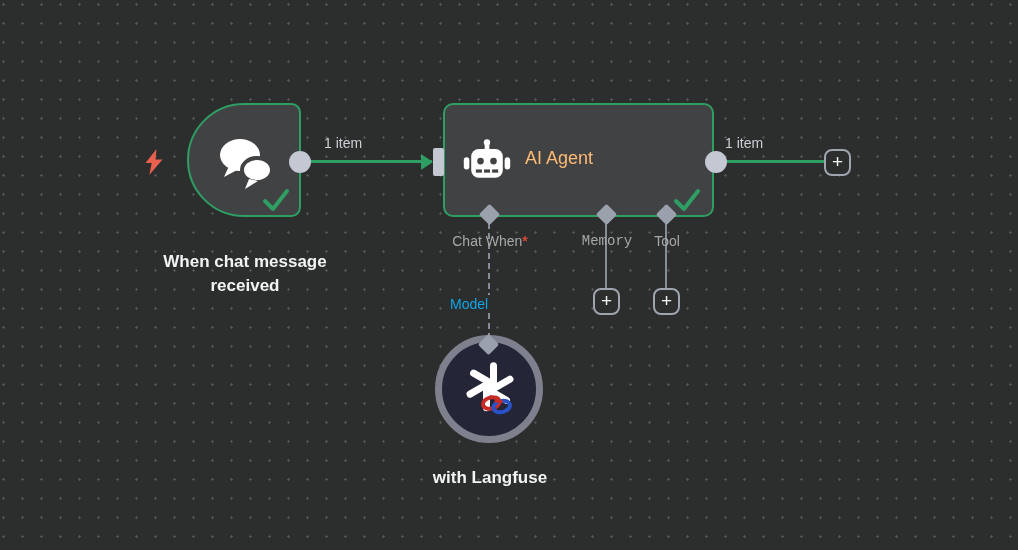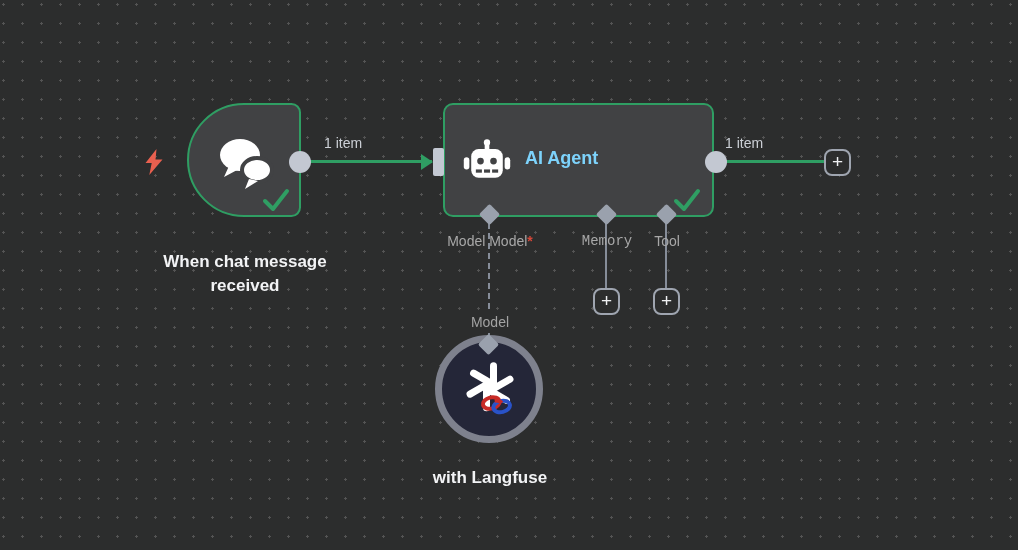--- a/index.html
+++ b/index.html
@@ -24,21 +24,21 @@
   .node-trigger{
     left:187px;top:103px;width:114px;height:114px;
     border-radius:60px 10px 10px 60px;
   }
   .node-agent{
     left:443px;top:103px;width:271px;height:114px;
     border-radius:10px;
   }
   .node-title{
     position:absolute;left:80px;top:43px;
-    font-size:18px;font-weight:bold;color:#7dd3fc;white-space:nowrap;
+    font-size:18px;font-weight:normal;color:#fdba74;white-space:nowrap;
   }
   .node-label{
     position:absolute;text-align:center;
     font-size:17px;font-weight:bold;color:#f2f3f5;line-height:24px;margin-top:19px;
   }
   .trigger-label{left:135px;top:231px;width:220px;}
   .model-label{left:380px;top:447px;width:220px;}
   .icon-chat{position:absolute;left:26px;top:27px;width:60px;height:60px;}
   .icon-robot{position:absolute;left:16px;top:31px;width:52px;height:52px;}
   .check{position:absolute;width:30px;height:24px;}
@@ -67,22 +67,22 @@
   }
   .port-line{position:absolute;width:2px;background:#868d99;z-index:0;}
   .port-line-dashed{
     position:absolute;width:0;border-left:2px dashed #868d99;z-index:0;
   }
   .port-label{
     position:absolute;text-align:center;font-size:14px;color:#a8a8a8;z-index:2;
   }
   .required{color:#d8483a;font-weight:bold;}
   .sub-conn-label{
-    position:absolute;left:450px;top:313px;width:80px;text-align:center;
-    font-size:14px;color:#a3a3a3;background:#2c2d2d;z-index:2;padding:1px 0;
+    position:absolute;left:450px;top:295px;width:80px;text-align:left;
+    font-size:14px;color:#0ea5e9;background:#2c2d2d;z-index:2;padding:1px 0;
   }
   .plus-btn{
     position:absolute;width:27px;height:27px;box-sizing:border-box;
     border:2px solid #9fa5b0;border-radius:8px;background:#2c2d2d;
     color:#f0f1f3;font-size:19px;line-height:22px;text-align:center;
     cursor:pointer;z-index:3;font-weight:400;
   }
   .node-circle{
     position:absolute;left:435px;top:335px;width:108px;height:108px;
     box-sizing:border-box;border-radius:50%;
@@ -146,21 +146,21 @@
         <path d="M4 13 l8 8 L26 3" stroke="#2f9e63" stroke-width="4" fill="none" stroke-linecap="round" stroke-linejoin="round"></path>
       </svg>
     </span>
   </div>
   <div class="endpoint-circle" style="left:705px;top:151px;"></div>
 
   <div class="diamond" style="left:482px;top:207px;"></div>
   <div class="diamond" style="left:599px;top:207px;"></div>
   <div class="diamond" style="left:659px;top:207px;"></div>
 
-  <div class="port-label" style="left:420px;top:233px;width:140px;"><span>Model Model</span><span class="required">*</span></div>
+  <div class="port-label" style="left:420px;top:233px;width:140px;"><span>Chat When</span><span class="required">*</span></div>
   <div class="port-label" style="left:567px;top:233px;width:80px;font-family:Liberation Mono, monospace;"><span>Memory</span></div>
   <div class="port-label" style="left:637px;top:233px;width:60px;"><span>Tool</span></div>
 
   <div class="port-line-dashed" style="left:488px;top:223px;height:116px;"></div>
   <div class="port-line" style="left:605px;top:223px;height:66px;"></div>
   <div class="port-line" style="left:665px;top:223px;height:66px;"></div>
   <div class="sub-conn-label">Model</div>
 
   <div class="plus-btn" style="left:593px;top:288px;">+</div>
   <div class="plus-btn" style="left:653px;top:288px;">+</div>

